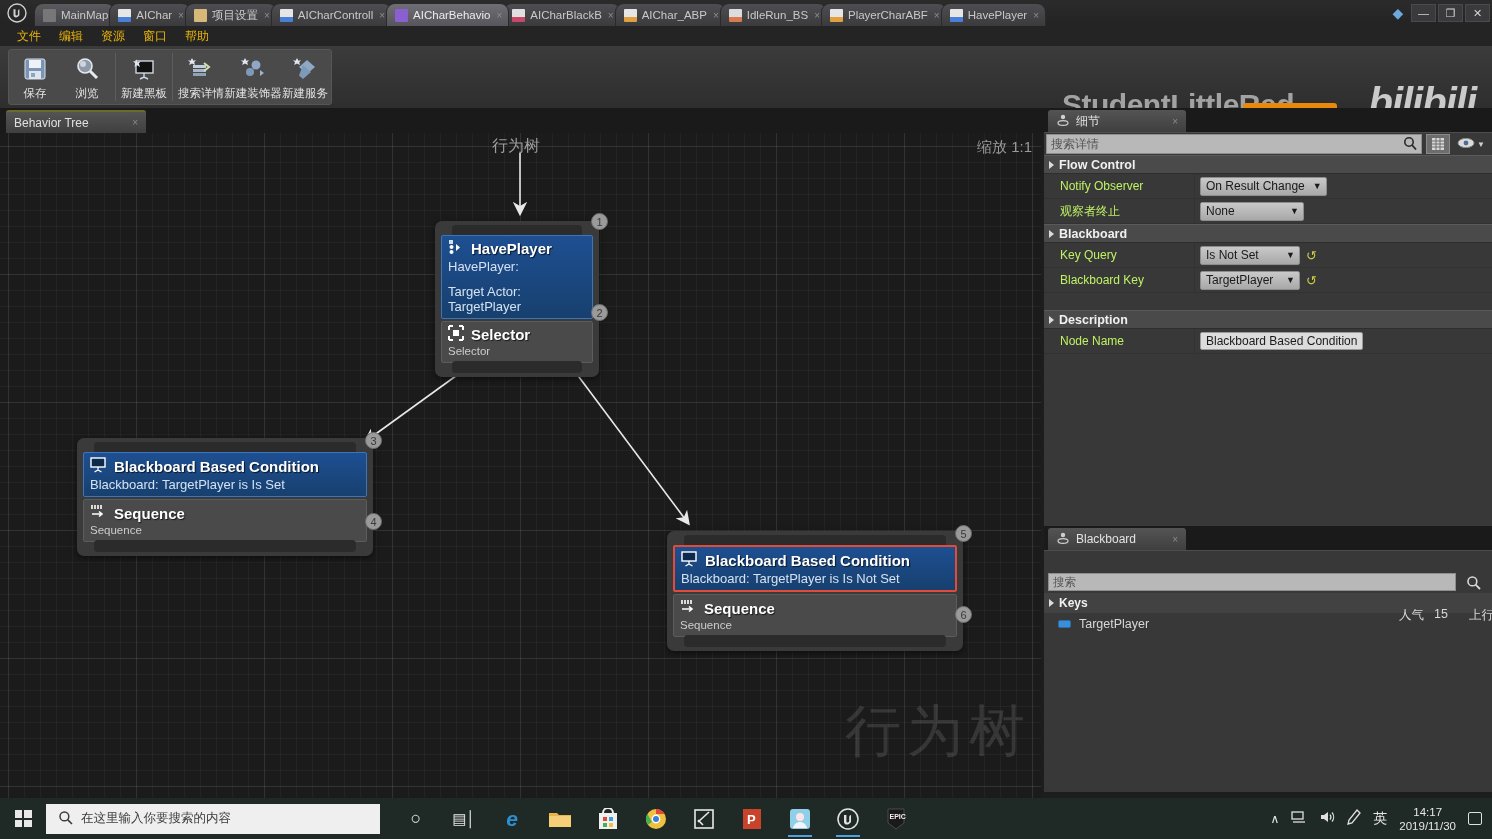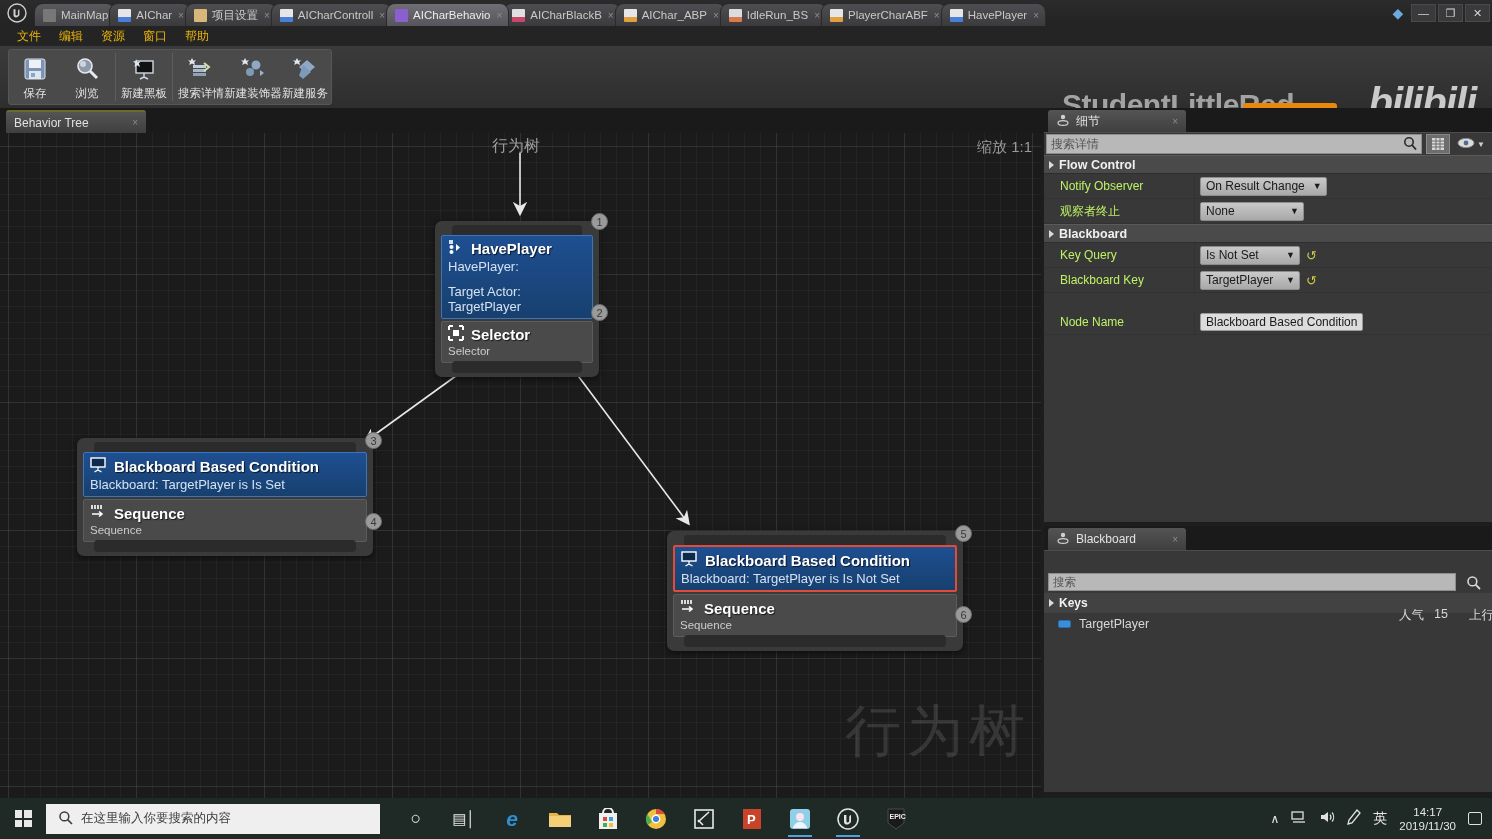--- a/index.html
+++ b/index.html
@@ -661,20 +661,24 @@
         <div class="pvaluecell">
           <div class="combo" style="min-width:100px; position:relative;">
             <span>TargetPlayer</span>
             <span class="carat">▼</span>
           </div>
           <span class="revert">↺</span>
         </div>
       </div>
       <div style="height:17px;" class="filler"></div>
 
+      <div class="section-hdr">
+        <span class="tri"></span>
+        <span>Description</span>
+      </div>
       <div class="proprow">
         <div class="plabel">Node Name</div>
         <div class="pvaluecell">
           <div class="textval">Blackboard Based Condition</div>
         </div>
       </div>
       <div class="filler" style="height:185px;"></div>
     </div>
 
     <div class="panel-tabrow" style="margin-top:4px;">

